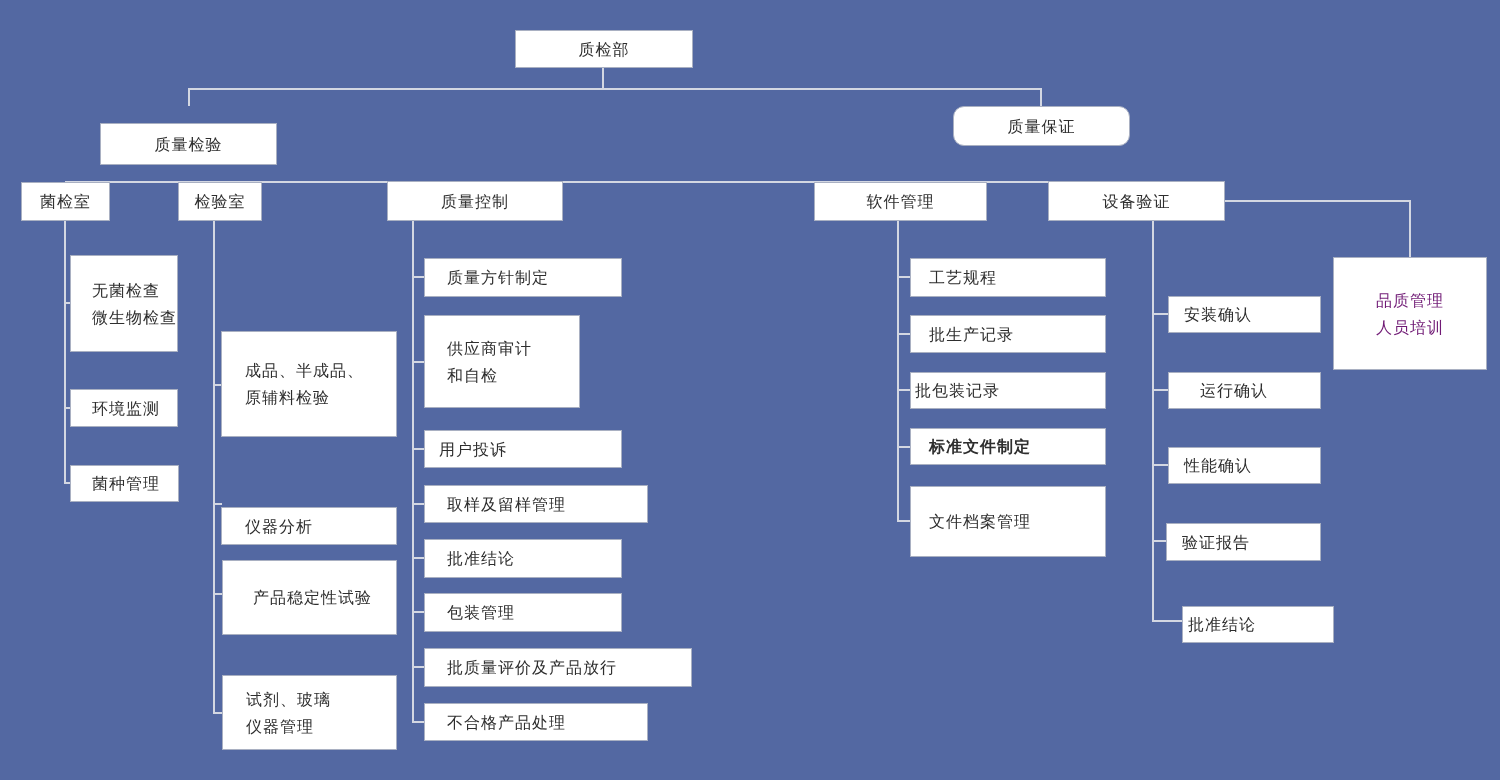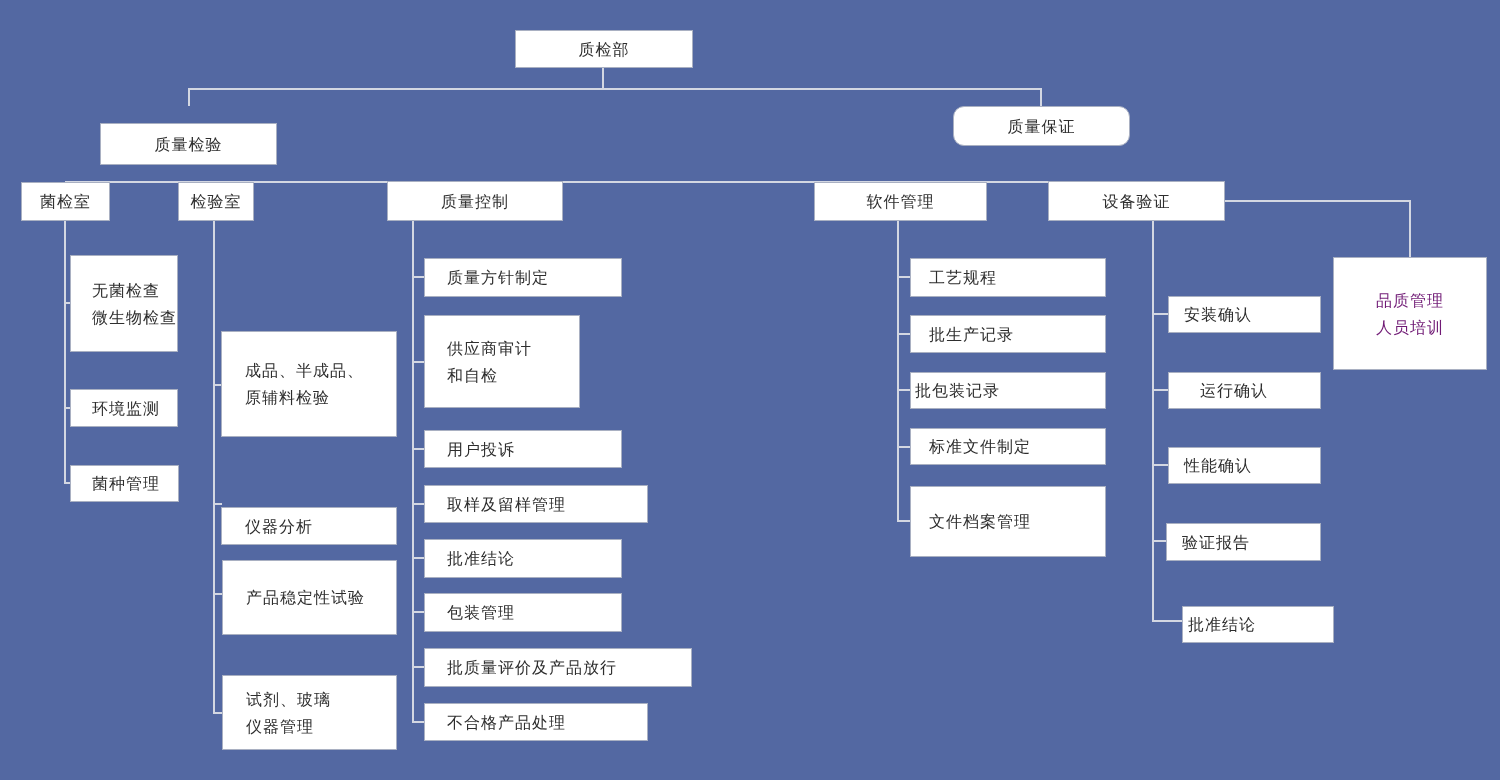--- a/index.html
+++ b/index.html
@@ -64,48 +64,48 @@
     <div class="line h" style="left: 1152px; top: 389px; background: rgb(211, 215, 226); width: 17px;"></div>
     <div class="line h" style="left: 1152px; top: 464px; background: rgb(211, 215, 226); width: 17px;"></div>
     <div class="line h" style="left: 1152px; top: 540px; background: rgb(211, 215, 226); width: 15px;"></div>
     <div class="line h" style="left: 1152px; top: 620px; background: rgb(211, 215, 226); width: 31px;"></div>
     <div class="line h" style="left: 1225px; top: 200px; background: rgb(211, 215, 226); width: 185px;"></div>
     <div class="line v" style="left: 1409px; top: 200px; background: rgb(211, 215, 226); height: 57px;"></div>
     <div class="node center" style="left: 515px; top: 30px; width: 178px; height: 38px; background: rgb(255, 255, 255); border-color: rgb(169, 176, 194); color: rgb(46, 46, 46);"><span>质检部</span></div>
     <div class="node center" style="left: 100px; top: 106px; width: 177px; height: 42px; background: rgb(255, 255, 255); border-color: rgb(169, 176, 194); color: rgb(46, 46, 46); margin-top: 17px;"><span>质量检验</span></div>
     <div class="node center" style="left: 953px; top: 106px; width: 177px; height: 40px; background: rgb(255, 255, 255); border-color: rgb(169, 176, 194); color: rgb(46, 46, 46); border-radius: 11px;"><span>质量保证</span></div>
     <div class="node center" style="left: 21px; top: 182px; width: 89px; height: 39px; background: rgb(255, 255, 255); border-color: rgb(169, 176, 194); color: rgb(46, 46, 46);"><span>菌检室</span></div>
-    <div class="node center" style="left: 178px; top: 182px; width: 76px; height: 39px; background: rgb(255, 255, 255); border-color: rgb(169, 176, 194); color: rgb(46, 46, 46);"><span>检验室</span></div>
+    <div class="node center" style="left: 178px; top: 182px; width: 84px; height: 39px; background: rgb(255, 255, 255); border-color: rgb(169, 176, 194); color: rgb(46, 46, 46);"><span>检验室</span></div>
     <div class="node center" style="left: 387px; top: 181px; width: 176px; height: 40px; background: rgb(255, 255, 255); border-color: rgb(169, 176, 194); color: rgb(46, 46, 46);"><span>质量控制</span></div>
     <div class="node center" style="left: 814px; top: 182px; width: 173px; height: 39px; background: rgb(255, 255, 255); border-color: rgb(169, 176, 194); color: rgb(46, 46, 46);"><span>软件管理</span></div>
     <div class="node center" style="left: 1048px; top: 181px; width: 177px; height: 40px; background: rgb(255, 255, 255); border-color: rgb(169, 176, 194); color: rgb(46, 46, 46);"><span>设备验证</span></div>
     <div class="node center" style="left: 1333px; top: 257px; width: 154px; height: 113px; background: rgb(255, 255, 255); border-color: rgb(169, 176, 194); color: #701a75;"><span>品质管理
 人员培训</span></div>
     <div class="node left" style="left: 70px; top: 255px; width: 108px; height: 97px; background: rgb(255, 255, 255); border-color: rgb(169, 176, 194); color: rgb(46, 46, 46); padding-left: 21px;"><span>无菌检查
 微生物检查</span></div>
     <div class="node left" style="left: 70px; top: 389px; width: 108px; height: 38px; background: rgb(255, 255, 255); border-color: rgb(169, 176, 194); color: rgb(46, 46, 46); padding-left: 21px;"><span>环境监测</span></div>
     <div class="node left" style="left: 70px; top: 465px; width: 109px; height: 37px; background: rgb(255, 255, 255); border-color: rgb(169, 176, 194); color: rgb(46, 46, 46); padding-left: 21px;"><span>菌种管理</span></div>
     <div class="node left" style="left: 221px; top: 331px; width: 176px; height: 106px; background: rgb(255, 255, 255); border-color: rgb(169, 176, 194); color: rgb(46, 46, 46); padding-left: 23px;"><span>成品、半成品、
 原辅料检验</span></div>
     <div class="node left" style="left: 221px; top: 485px; width: 176px; height: 38px; background: rgb(255, 255, 255); border-color: rgb(169, 176, 194); color: rgb(46, 46, 46); padding-left: 23px; margin-top: 22px;"><span>仪器分析</span></div>
-    <div class="node left" style="left: 222px; top: 560px; width: 175px; height: 75px; background: rgb(255, 255, 255); border-color: rgb(169, 176, 194); color: rgb(46, 46, 46); padding-left: 23px;"><span>产品稳定性试验</span></div>
+    <div class="node left" style="left: 222px; top: 560px; width: 175px; height: 75px; background: rgb(255, 255, 255); border-color: rgb(169, 176, 194); color: rgb(46, 46, 46); padding-left: 30px;"><span>产品稳定性试验</span></div>
     <div class="node left" style="left: 222px; top: 675px; width: 175px; height: 75px; background: rgb(255, 255, 255); border-color: rgb(169, 176, 194); color: rgb(46, 46, 46); padding-left: 23px;"><span>试剂、玻璃
 仪器管理</span></div>
     <div class="node left" style="left: 424px; top: 258px; width: 198px; height: 39px; background: rgb(255, 255, 255); border-color: rgb(169, 176, 194); color: rgb(46, 46, 46); padding-left: 22px; text-align: right;"><span>质量方针制定</span></div>
     <div class="node left" style="left: 424px; top: 315px; width: 156px; height: 93px; background: rgb(255, 255, 255); border-color: rgb(169, 176, 194); color: rgb(46, 46, 46); padding-left: 22px;"><span>供应商审计
 和自检</span></div>
-    <div class="node left" style="left: 424px; top: 430px; width: 198px; height: 38px; background: rgb(255, 255, 255); border-color: rgb(169, 176, 194); color: rgb(46, 46, 46); padding-left: 22px;"><span>用户投诉</span></div>
+    <div class="node left" style="left: 424px; top: 430px; width: 198px; height: 38px; background: rgb(255, 255, 255); border-color: rgb(169, 176, 194); color: rgb(46, 46, 46); padding-left: 14px;"><span>用户投诉</span></div>
     <div class="node left" style="left: 424px; top: 485px; width: 224px; height: 38px; background: rgb(255, 255, 255); border-color: rgb(169, 176, 194); color: rgb(46, 46, 46); padding-left: 22px;"><span>取样及留样管理</span></div>
     <div class="node left" style="left: 424px; top: 539px; width: 198px; height: 39px; background: rgb(255, 255, 255); border-color: rgb(169, 176, 194); color: rgb(46, 46, 46); padding-left: 22px;"><span>批准结论</span></div>
     <div class="node left" style="left: 424px; top: 593px; width: 198px; height: 39px; background: rgb(255, 255, 255); border-color: rgb(169, 176, 194); color: rgb(46, 46, 46); padding-left: 22px;"><span>包装管理</span></div>
     <div class="node left" style="left: 424px; top: 648px; width: 268px; height: 39px; background: rgb(255, 255, 255); border-color: rgb(169, 176, 194); color: rgb(46, 46, 46); padding-left: 22px;"><span>批质量评价及产品放行</span></div>
     <div class="node left" style="left: 424px; top: 703px; width: 224px; height: 38px; background: rgb(255, 255, 255); border-color: rgb(169, 176, 194); color: rgb(46, 46, 46); padding-left: 22px;"><span>不合格产品处理</span></div>
     <div class="node left" style="left: 910px; top: 258px; width: 196px; height: 39px; background: rgb(255, 255, 255); border-color: rgb(169, 176, 194); color: rgb(46, 46, 46); padding-left: 18px;"><span>工艺规程</span></div>
     <div class="node left" style="left: 910px; top: 315px; width: 196px; height: 38px; background: rgb(255, 255, 255); border-color: rgb(169, 176, 194); color: rgb(46, 46, 46); padding-left: 18px;"><span>批生产记录</span></div>
     <div class="node left" style="left: 910px; top: 372px; width: 196px; height: 37px; background: rgb(255, 255, 255); border-color: rgb(169, 176, 194); color: rgb(46, 46, 46); padding-left: 4px;"><span>批包装记录</span></div>
-    <div class="node left" style="left: 910px; top: 428px; width: 196px; height: 37px; background: rgb(255, 255, 255); border-color: rgb(169, 176, 194); color: rgb(46, 46, 46); padding-left: 18px;"><span>标准文件制定</span></div>
+    <div class="node left" style="left: 910px; top: 428px; width: 196px; height: 37px; background: rgb(255, 255, 255); border-color: rgb(169, 176, 194); color: rgb(46, 46, 46); padding-left: 18px; font-weight: bold;"><span>标准文件制定</span></div>
     <div class="node left" style="left: 910px; top: 486px; width: 196px; height: 71px; background: rgb(255, 255, 255); border-color: rgb(169, 176, 194); color: rgb(46, 46, 46); padding-left: 18px;"><span>文件档案管理</span></div>
     <div class="node left" style="left: 1168px; top: 296px; width: 153px; height: 37px; background: rgb(255, 255, 255); border-color: rgb(169, 176, 194); color: rgb(46, 46, 46); padding-left: 15px;"><span>安装确认</span></div>
     <div class="node left" style="left: 1168px; top: 372px; width: 153px; height: 37px; background: rgb(255, 255, 255); border-color: rgb(169, 176, 194); color: rgb(46, 46, 46); padding-left: 31px;"><span>运行确认</span></div>
     <div class="node left" style="left: 1168px; top: 447px; width: 153px; height: 37px; background: rgb(255, 255, 255); border-color: rgb(169, 176, 194); color: rgb(46, 46, 46); padding-left: 15px;"><span>性能确认</span></div>
     <div class="node left" style="left: 1166px; top: 523px; width: 155px; height: 38px; background: rgb(255, 255, 255); border-color: rgb(169, 176, 194); color: rgb(46, 46, 46); padding-left: 15px;"><span>验证报告</span></div>
     <div class="node left" style="left: 1182px; top: 606px; width: 152px; height: 37px; background: rgb(255, 255, 255); border-color: rgb(169, 176, 194); color: rgb(46, 46, 46); padding-left: 5px;"><span>批准结论</span></div>
   </div>
 
 </body></html>

